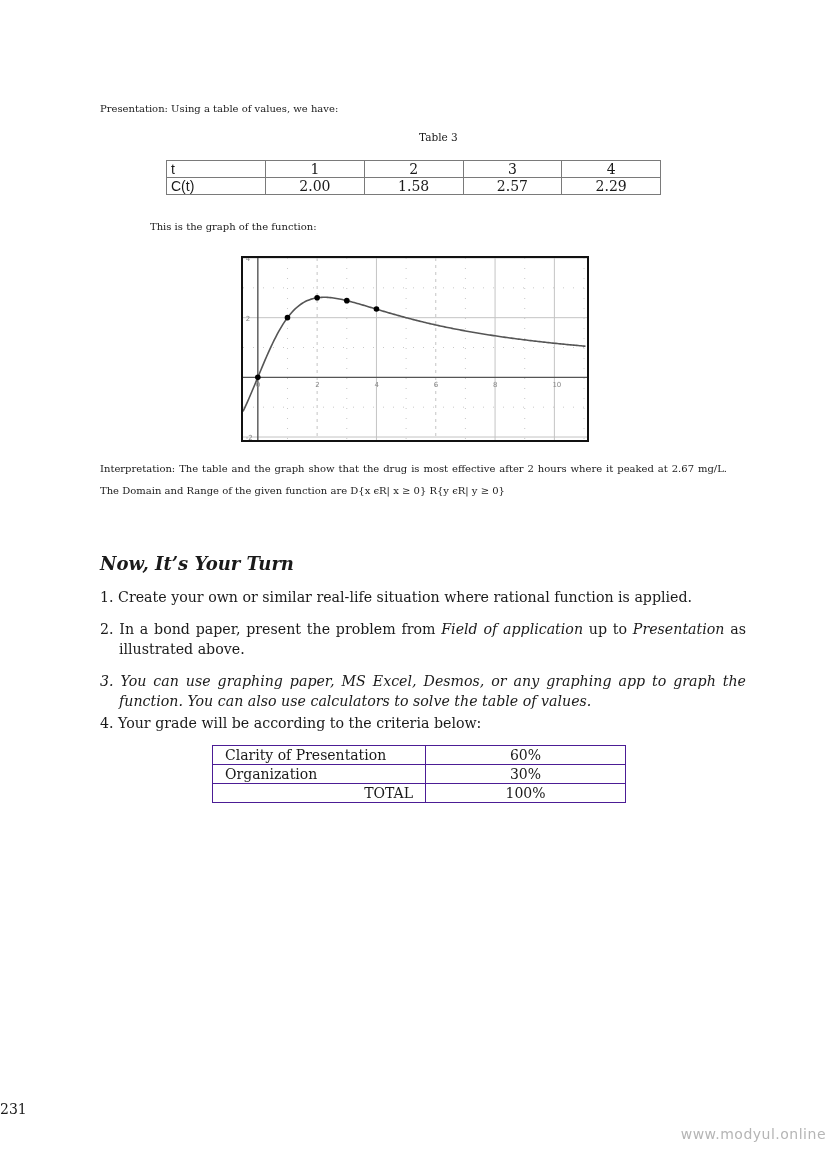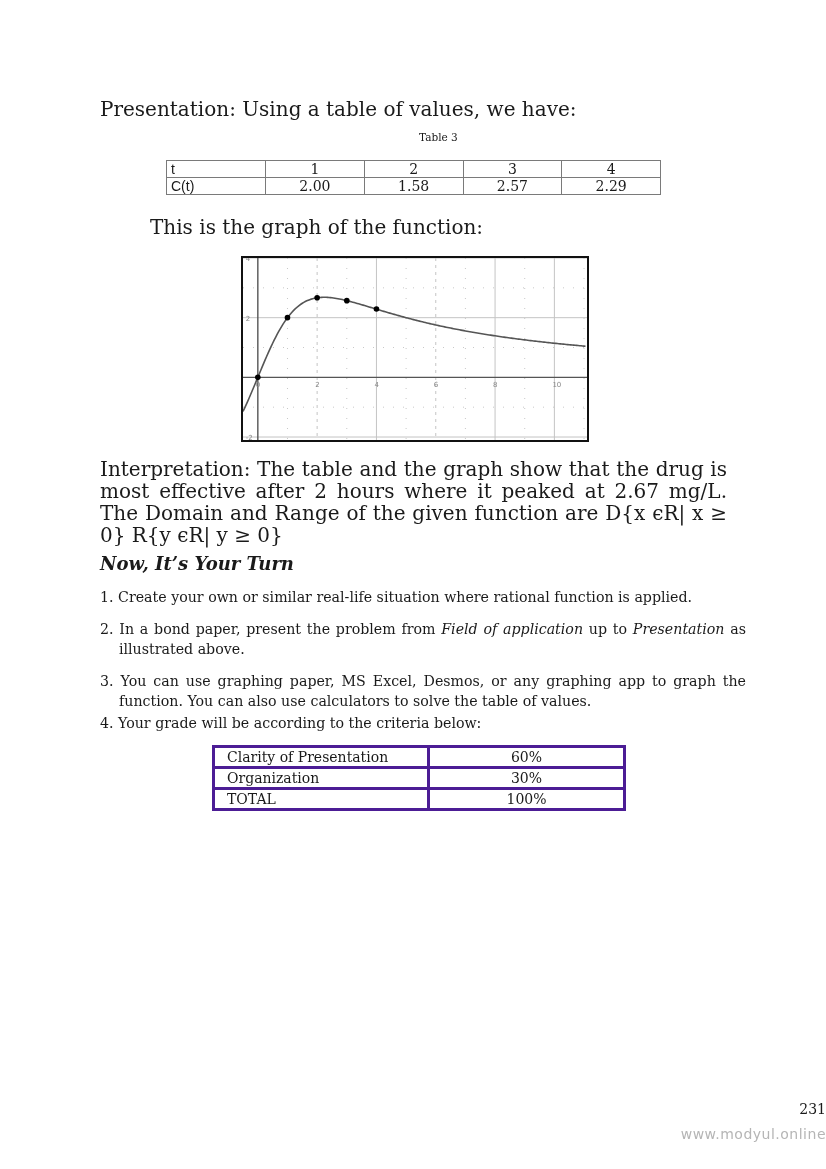--- a/index.html
+++ b/index.html
@@ -1,30 +1,30 @@
 <!DOCTYPE html>
 <html><head>
 <meta charset="utf-8">
 <style>
   html, body { margin: 0; padding: 0; background: #ffffff; }
   body { width: 826px; height: 1169px; position: relative; overflow: hidden;
          font-family: "DejaVu Serif", "Liberation Serif", serif; color: #1a1a1a; }
   .abs { position: absolute; }
-  .para { font-size: 20px; line-height: 22px; }
+  .para { font-size: 10px; line-height: 22px; }
   .small-cap { font-size: 10.5px; }
   table { border-collapse: collapse; }
   #t3 { left: 166px; top: 160px; width: 495px; font-size: 14px; }
   #t3 td { border: 1px solid #7a7a7a; height: 16px; line-height: 16px; padding: 0 4px; text-align: center; }
   #t3 td.first { text-align: left; font-family: "Liberation Sans", sans-serif; width: 90px; }
   #graph { left: 241px; top: 256px; width: 348px; height: 186px; border: 2px solid #111; box-sizing: border-box; }
   #crit { left: 212px; top: 745px; width: 414px; font-size: 14px; line-height: 18px; }
-  #crit td { border: 3px solid #4c1d95; padding: 0 12px; vertical-align: top; }
+  #crit td { border: 1px solid #4c1d95; padding: 0 12px; vertical-align: top; }
   #crit td.l { width: 188px; }
   #crit td.r { text-align: center; }
-  #crit td.total { }
+  #crit td.total { text-align: right; }
   .justify { text-align: justify; text-align-last: left; }
   .list-item { font-size: 14.2px; line-height: 20px; }
   .hang { padding-left: 19px; text-indent: -19px; }
 </style>
 </head>
 <body>
 
 <div class="abs para" style="left:100px; top:98px;">Presentation: Using a table of values, we have:</div>
 <div class="abs small-cap" style="left:393px; top:131px;margin-left:26px;">Table 3</div>
 
@@ -93,21 +93,21 @@
 <div class="abs" style="left:100px; top:553px; font-size:18px; font-weight:bold; font-style:italic;">Now, It’s Your Turn</div>
 
 <div class="abs list-item" style="left:100px; top:587px; width:630px;">
   <span>1.</span>
   <span>Create your own or similar real-life situation where rational function is applied.</span>
 </div>
 <div class="abs list-item hang justify" style="left:100px; top:619px; width:627px;">
   <span>2.</span>
   <span>In a bond paper, present the problem from </span><em>Field of application</em><span> up to </span><em>Presentation</em><span> as illustrated above.</span>
 </div>
-<div class="abs list-item hang justify" style="left:100px; top:671px; width:627px;">
+<div class="abs list-item hang justify" style="left:100px; top:671px; width:627px;font-style:italic;">
   <span>3.</span>
   <span>You can use graphing paper, MS Excel, Desmos, or any graphing app to graph the function. You can also use calculators to solve the table of values.</span>
 </div>
 <div class="abs list-item" style="left:100px; top:713px; width:630px;">
   <span>4.</span>
   <span>Your grade will be according to the criteria below:</span>
 </div>
 
 <table id="crit" class="abs">
   <tbody>
@@ -119,14 +119,14 @@
     <td class="l">Organization</td>
     <td class="r">30%</td>
   </tr>
   <tr>
     <td class="l total">TOTAL</td>
     <td class="r">100%</td>
   </tr>
 </tbody>
   </table>
 
-<div class="abs" style="left:0; width:826px; top:1101px; text-align:right; font-size:14px;">231</div>
+<div class="abs" style="left:0; width:826px; top:1101px; text-align:left; font-size:14px;">231</div>
 <div class="abs" style="left:0; width:826px; top:1126px; text-align:right; font-size:14px; color:#b5b5b5; font-family:'DejaVu Sans', sans-serif; letter-spacing:0.5px;">www.modyul.online</div>
 
 </body></html>

